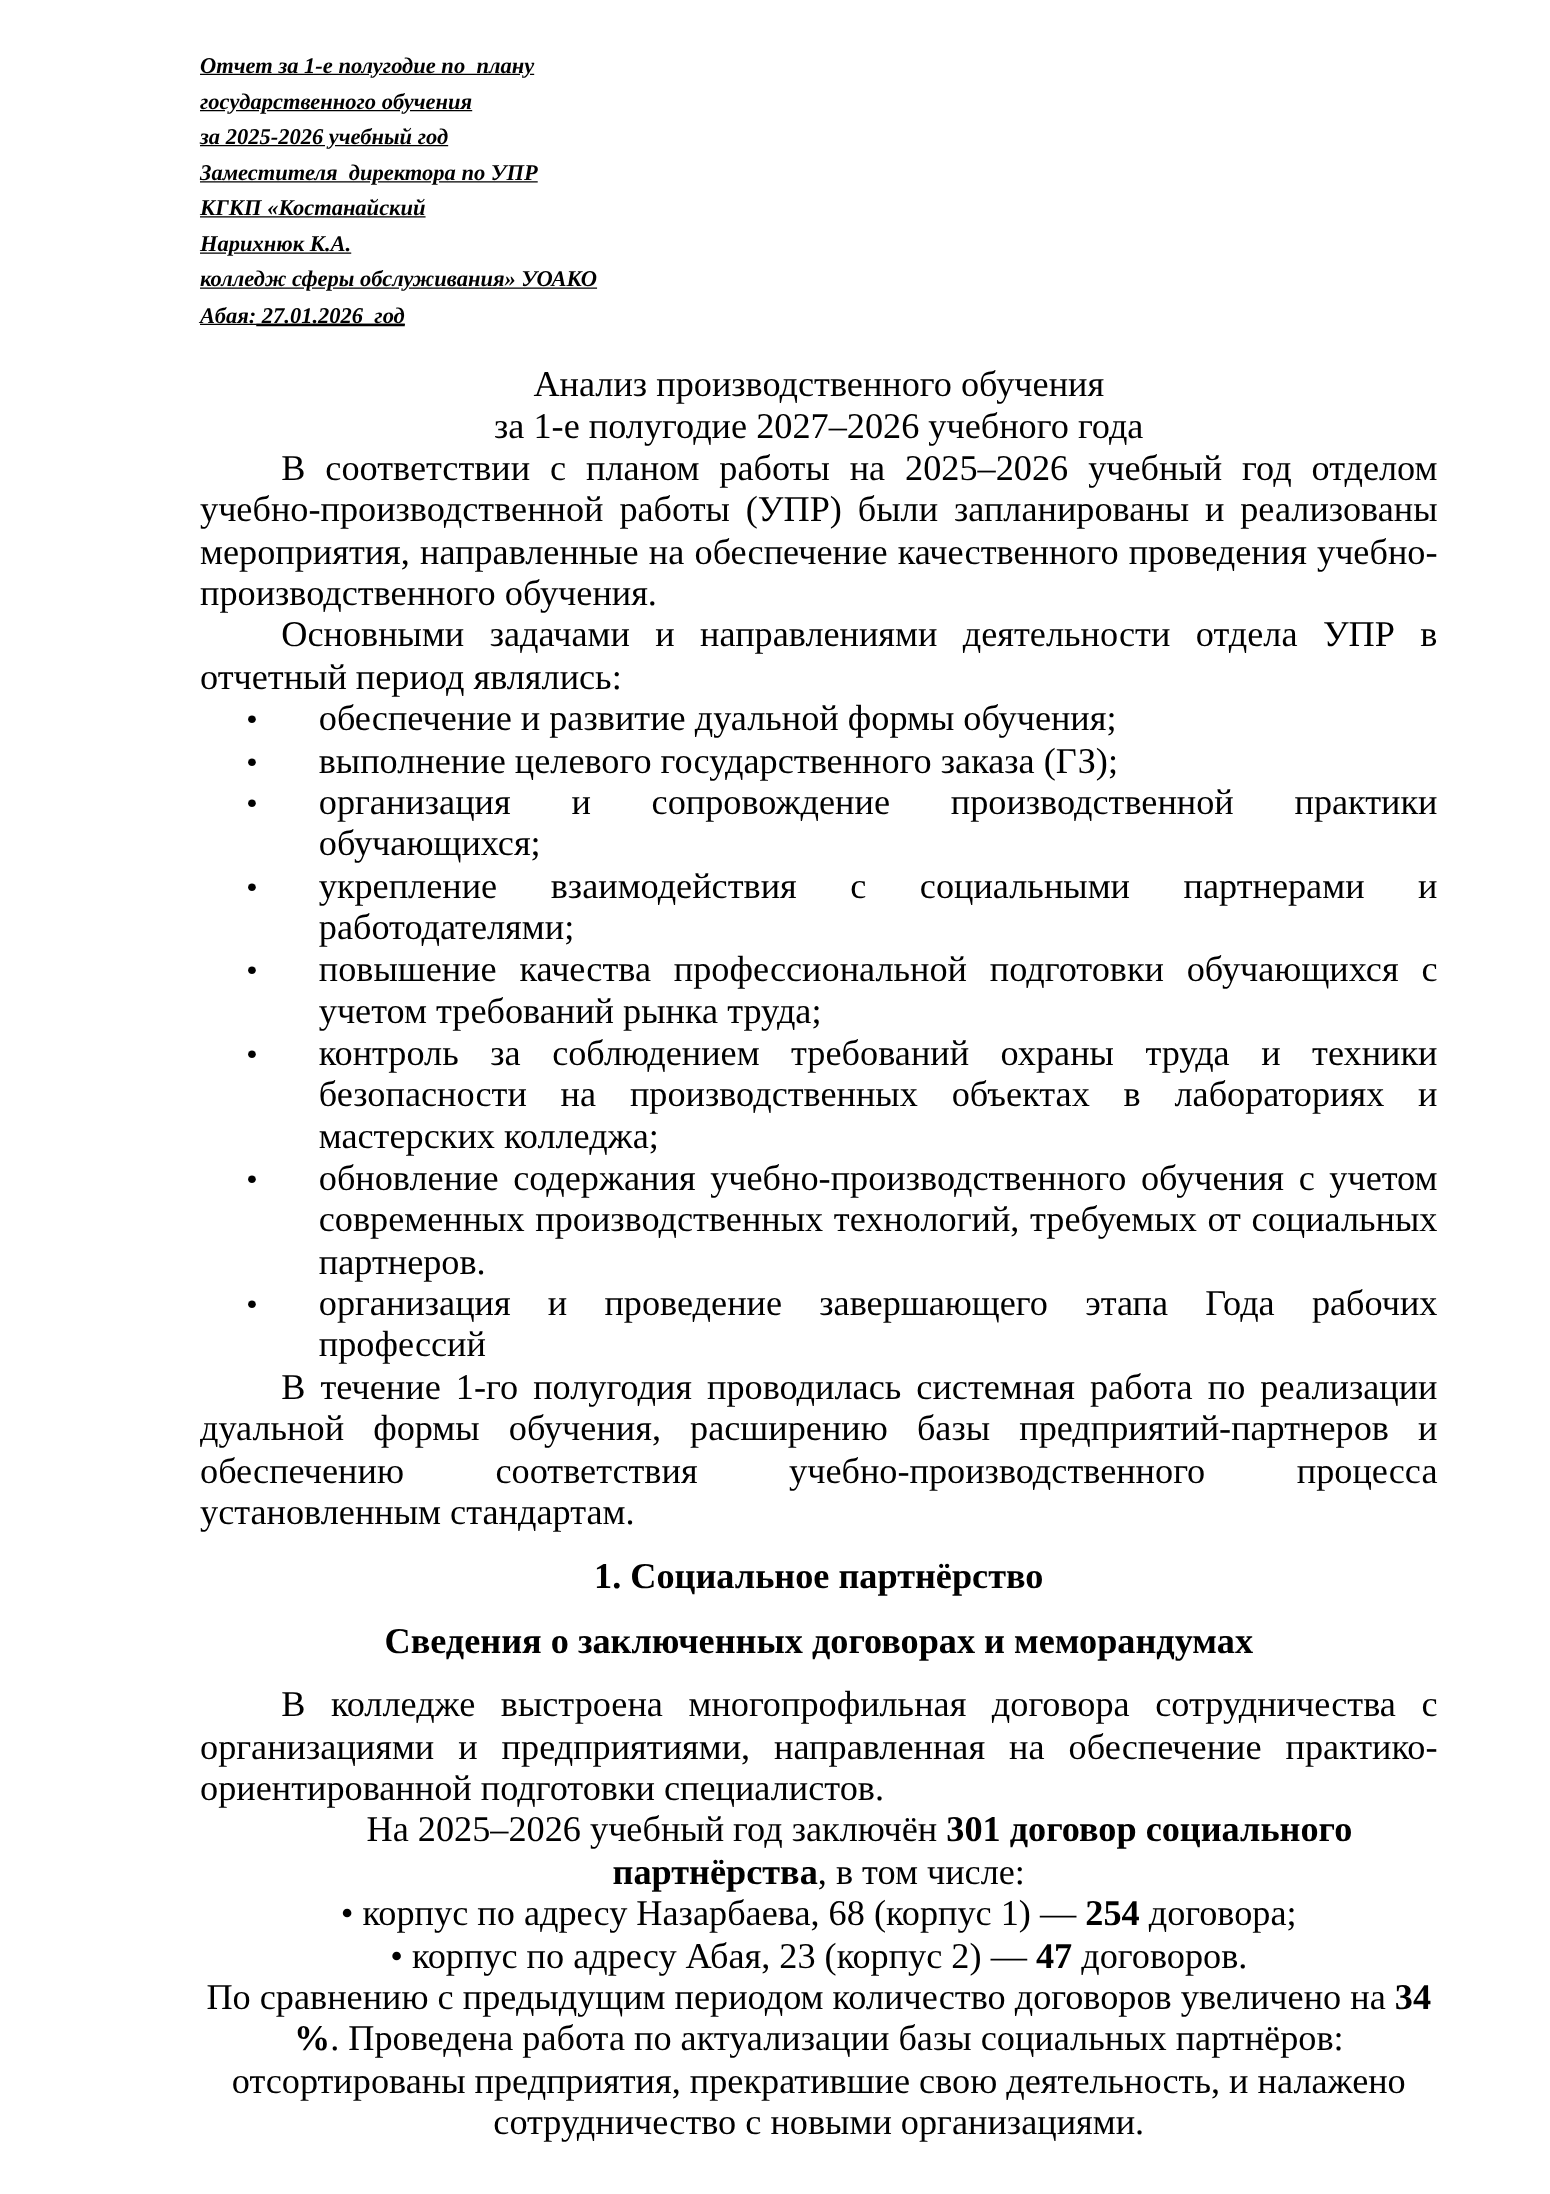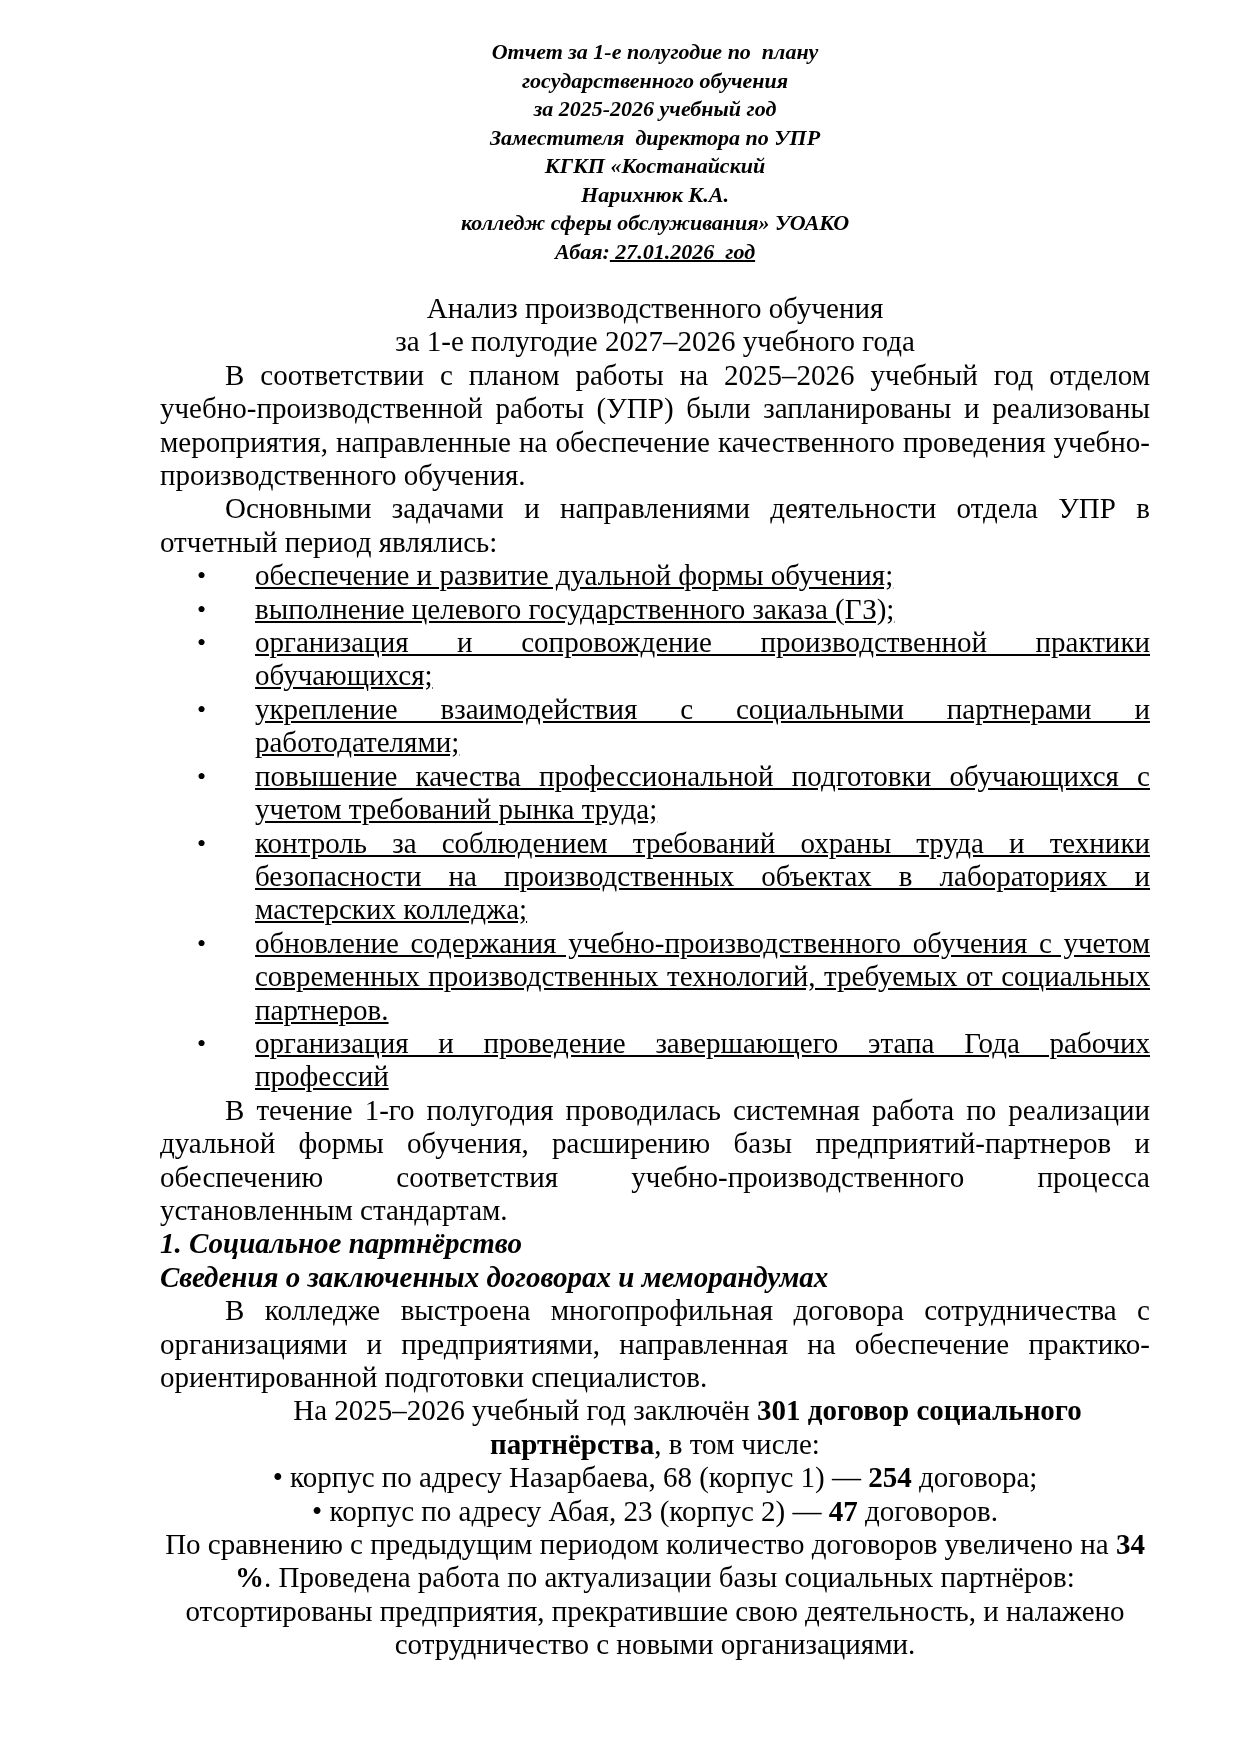--- a/index.html
+++ b/index.html
@@ -13,25 +13,26 @@
     height: 1755px;
     box-sizing: border-box;
     background: #ffffff;
     color: #000000;
     font-family: "Liberation Serif", "DejaVu Serif", serif;
     padding: 38px 90px 0 160px;
     overflow: hidden;
   }
   
   .doc-header {
-    text-align: center;
+    text-align: left;
     font-weight: bold;
     font-style: italic;
-    font-size: 22px;
+    font-size: 18px;
     line-height: 28.5px;
+    text-decoration: underline;
   }
   .doc-header-line { white-space: pre-wrap; }
   
   .doc-title {
     margin-top: 26px;
     text-align: center;
     font-weight: normal;
     font-size: 29px;
     line-height: 33.4px;
   }
@@ -41,34 +42,32 @@
     line-height: 33.4px;
   }
   .doc-p {
     margin: 0;
     text-align: justify;
     white-space: pre-wrap;
   }
   .doc-p.indent { text-indent: 65px; }
   .doc-p.left { text-align: center; }
   .doc-h {
-    margin: 0;
-    text-align: left;
+    margin: 18px;
+    text-align: center;
     font-weight: bold;
-    font-style: italic;
   }
   .doc-list {
     margin: 0;
     padding: 0 0 0 95px;
     list-style: none;
   }
   .doc-list li {
     position: relative;
     text-align: justify;
-    text-decoration: underline;
   }
   .doc-list li::before {
     content: "\2022";
     position: absolute;
     left: -58px;
     font-size: 26px;
   }
   .b { font-weight: bold; }
   .u {
     text-decoration: underline;

